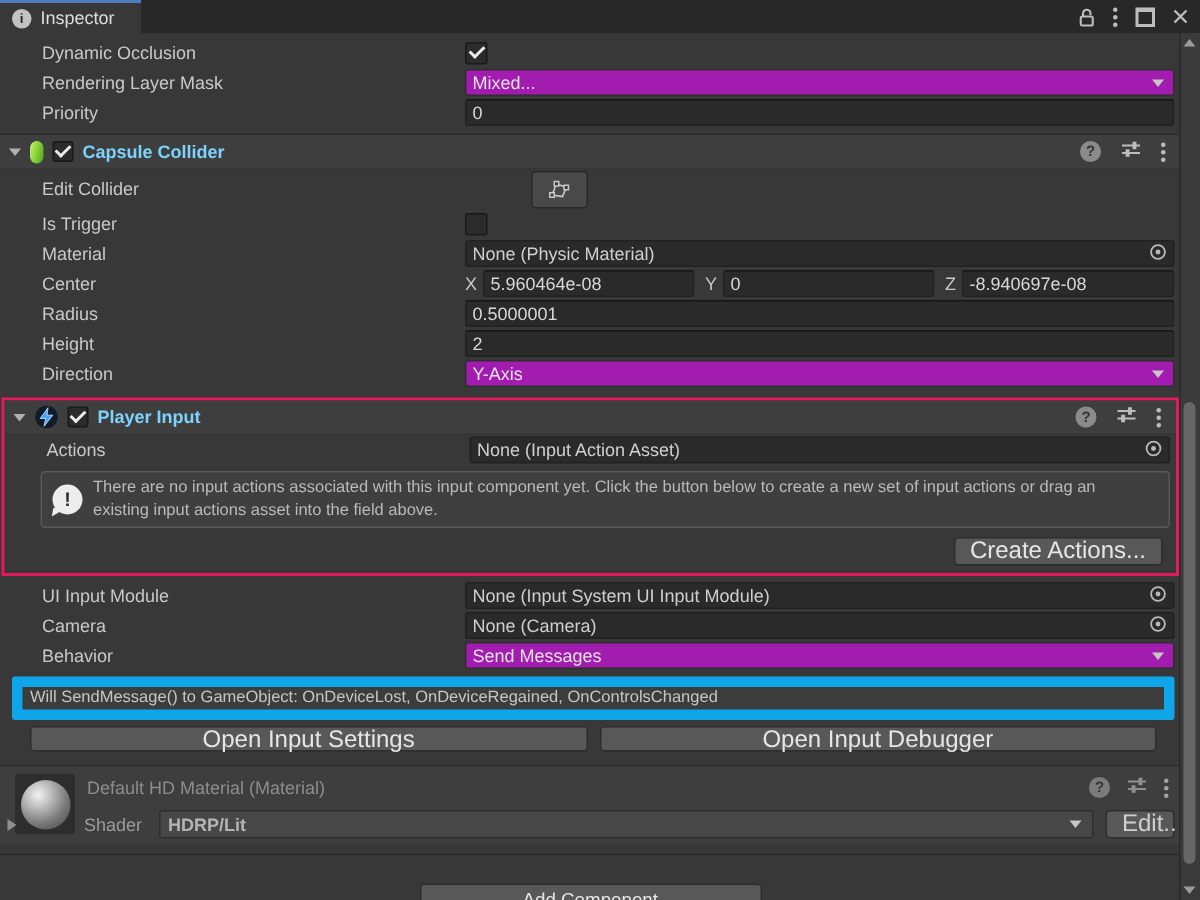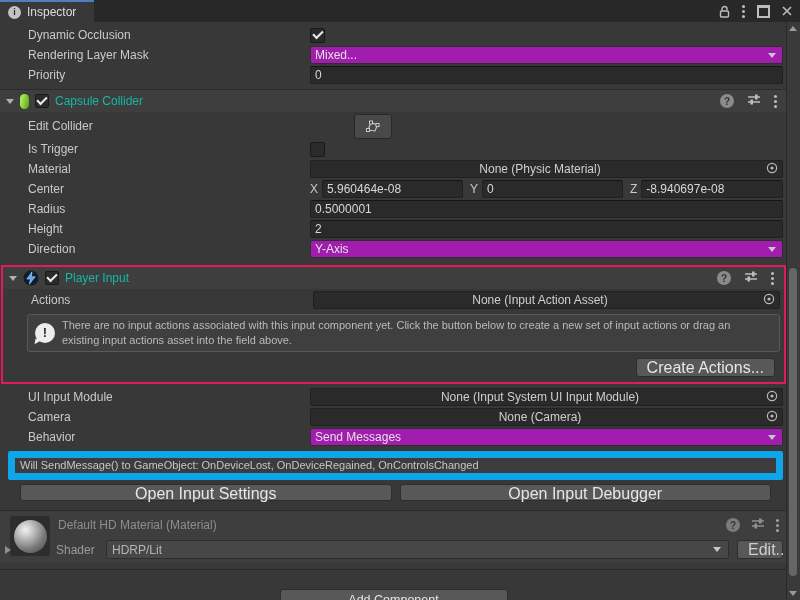--- a/index.html
+++ b/index.html
@@ -23,35 +23,35 @@
   
   .panel{position:absolute;top:22px;left:0;right:13px;bottom:0;overflow:hidden;border-radius:25px;}
   .row{display:flex;align-items:center;height:20px;padding-right:4px;}
   .lbl{width:310px;min-width:310px;box-sizing:border-box;padding-left:28px;
        color:#c9c9c9;white-space:nowrap;overflow:hidden;}
   .val{flex:1;display:flex;align-items:center;min-width:0;}
   .tfield{flex:1;height:16px;background:#2a2a2a;border:1px solid #212121;border-top-color:#151515;
        border-radius:2px;padding:0 4px;line-height:16px;color:#d8d8d8;white-space:nowrap;overflow:hidden;}
   .objfield{flex:1;display:flex;align-items:center;height:16px;background:#2a2a2a;
        border:1px solid #212121;border-radius:2px;padding:0 3px 0 4px;color:#cfcfcf;}
-  .objfield .txt{flex:1;overflow:hidden;white-space:nowrap;line-height:16px;text-align:center;}
+  .objfield .txt{flex:1;overflow:hidden;white-space:nowrap;line-height:16px;}
   .dropdown{flex:1;display:flex;align-items:center;height:16px;background:#a21caf;
        border:1px solid #2e2e2e;border-radius:2px;padding:0 4px;color:#e2e2e2;}
   .dropdown .txt{flex:1;line-height:16px;white-space:nowrap;overflow:hidden;}
   .dd-arrow{width:0;height:0;border-left:4px solid transparent;border-right:4px solid transparent;
        border-top:5px solid #c6c6c6;margin:0 2px;}
   .checkbox{width:15px;height:15px;box-sizing:border-box;background:#2b2b2b;border:1px solid #191919;
        border-radius:2px;display:flex;align-items:center;justify-content:center;}
   .checkbox.checked::after{content:"";width:8px;height:4px;border-left:2px solid #ececec;
        border-bottom:2px solid #ececec;transform:rotate(-45deg) translate(1px,-1px);}
   .checkbox.small{width:14px;height:14px;}
   
   .comp-header{height:22px;background:#3e3e3e;border-top:1px solid #2b2b2b;border-bottom:1px solid #353535;
        display:flex;align-items:center;gap:6px;padding:0 10px 0 6px;margin-top:4px;}
-  .comp-title{font-weight:normal;color:#14b8a6;text-align:center;}
+  .comp-title{font-weight:bold;color:#7dd3fc;text-align:center;}
   .hdr-icons{margin-left:auto;display:flex;align-items:center;gap:13px;}
   .fold-open{width:0;height:0;border-left:4px solid transparent;border-right:4px solid transparent;
        border-top:5px solid #b0b0b0;}
   .fold-closed{width:0;height:0;border-top:4px solid transparent;border-bottom:4px solid transparent;
        border-left:6px solid #8f8f8f;}
   .help-circle{width:14px;height:14px;border-radius:50%;background:#8b8b8b;color:#333;
        font-size:10px;font-weight:bold;display:flex;align-items:center;justify-content:center;}
   .capsule-ic{width:9px;height:15px;border-radius:5px;
        background:linear-gradient(105deg,#c9f56e 0%,#8ad33c 48%,#4f9e1d 100%);}
   .bolt-circle{width:16px;height:16px;}
@@ -89,21 +89,21 @@
   .mat-thumb{position:absolute;left:10px;top:5px;width:40px;height:40px;background:#2d2d2d;
        border-radius:2px;display:flex;align-items:center;justify-content:center;}
   .mat-sphere{width:33px;height:33px;border-radius:50%;
        background:radial-gradient(circle at 35% 30%, #f2f2f2 0%, #bcbcbc 28%, #7b7b7b 60%, #3f3f3f 100%);}
   .mat-title{position:absolute;left:58px;top:7px;color:#8d8d8d;}
   .mat-icons{position:absolute;right:8px;top:6px;display:flex;align-items:center;gap:11px;opacity:.8;}
   .mat-fold{position:absolute;left:5px;top:35px;}
   .shader-row{position:absolute;left:56px;right:4px;top:29px;display:flex;align-items:center;gap:8px;}
   .shader-lbl{color:#9b9b9b;width:42px;}
   .shader-dd{flex:1;display:flex;align-items:center;height:17px;background:#474747;
-       border:1px solid #2e2e2e;border-radius:2px;padding:0 5px;color:#b4b4b4;}
+       border:1px solid #2e2e2e;border-radius:2px;padding:0 5px;color:#b4b4b4;font-weight:bold;}
   .shader-dd .txt{flex:1;}
   .edit-btn{width:46px;height:19px;color:#cfcfcf;}
   
   .bottombar{border-top:1px solid #2a2a2a;margin-top:6px;}
   .addc-wrap{display:flex;justify-content:center;padding-top:19px;}
   .addc{width:228px;height:22px;line-height:20px;font-size:12.5px;}
   
   .sb{position:absolute;top:22px;right:0;bottom:0;width:13px;background:#3a3a3a;border-left:1px solid #292929;}
   .sb-up{position:absolute;top:4px;left:2px;width:0;height:0;border-left:4px solid transparent;
        border-right:4px solid transparent;border-bottom:5px solid #9b9b9b;}

